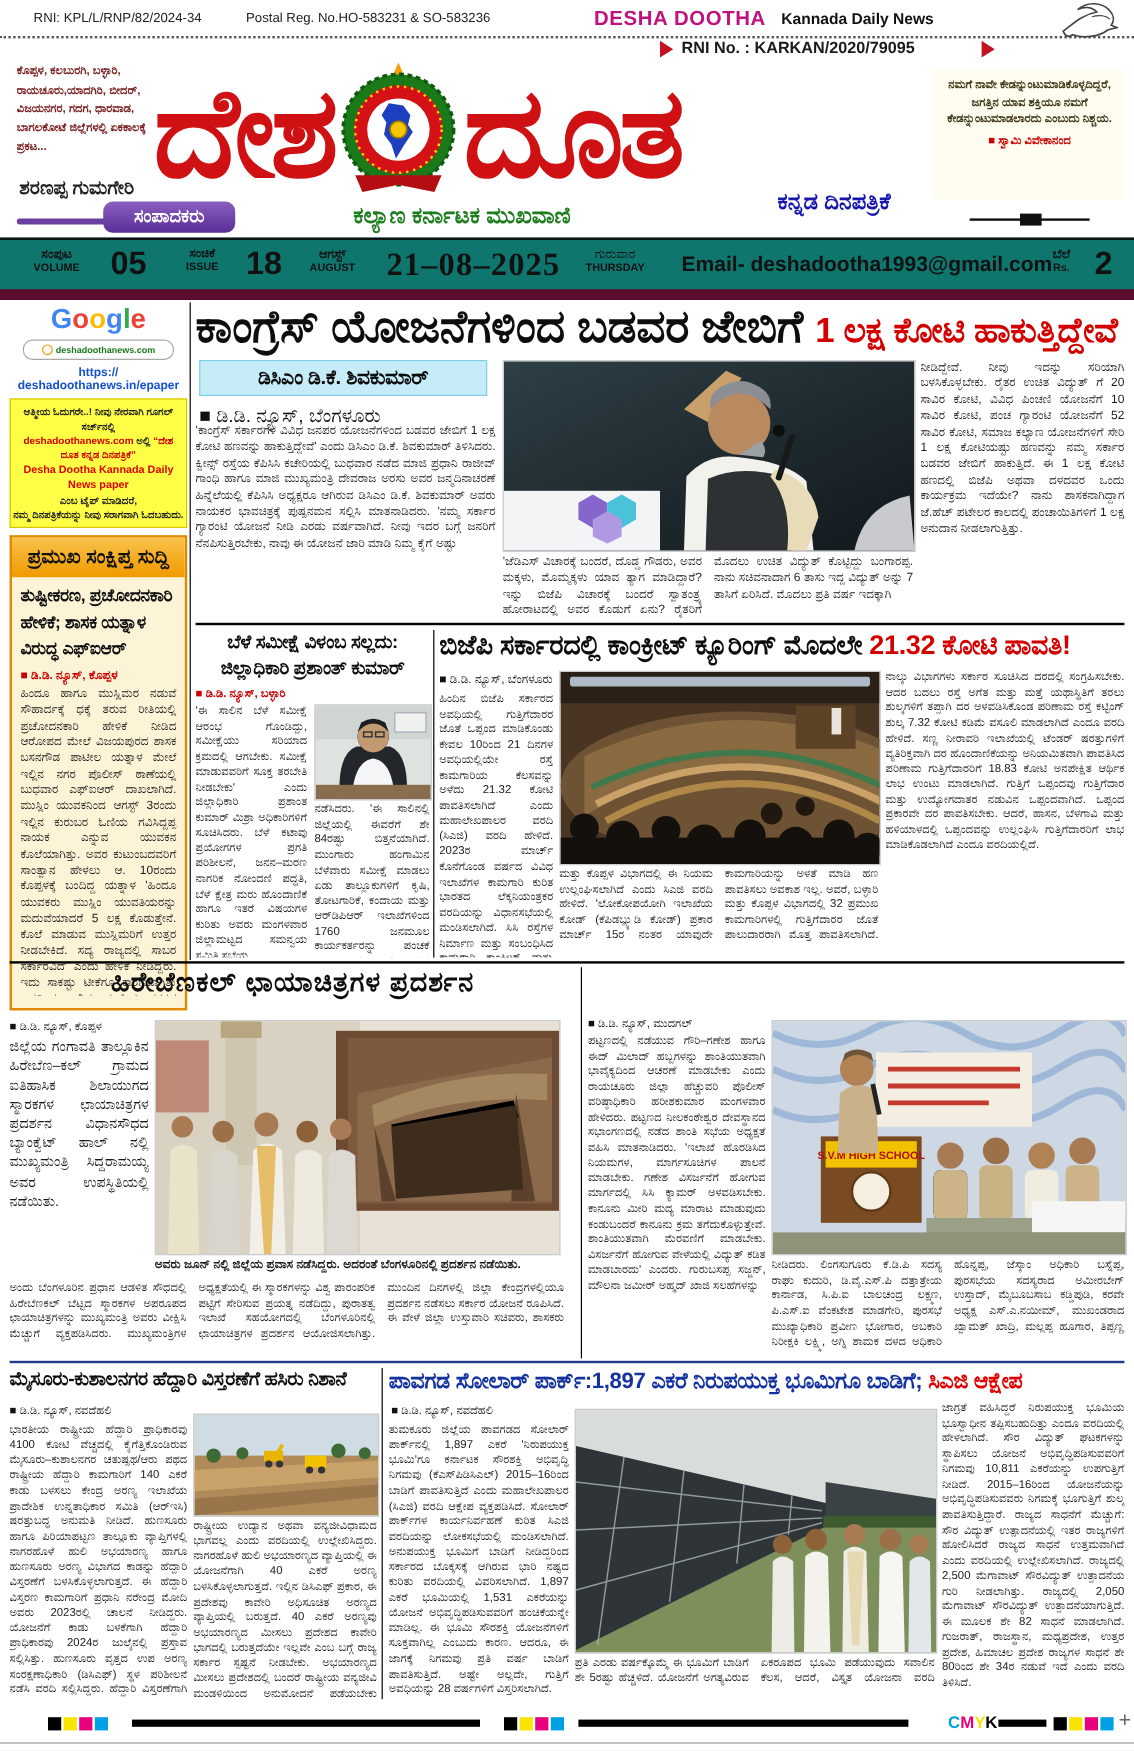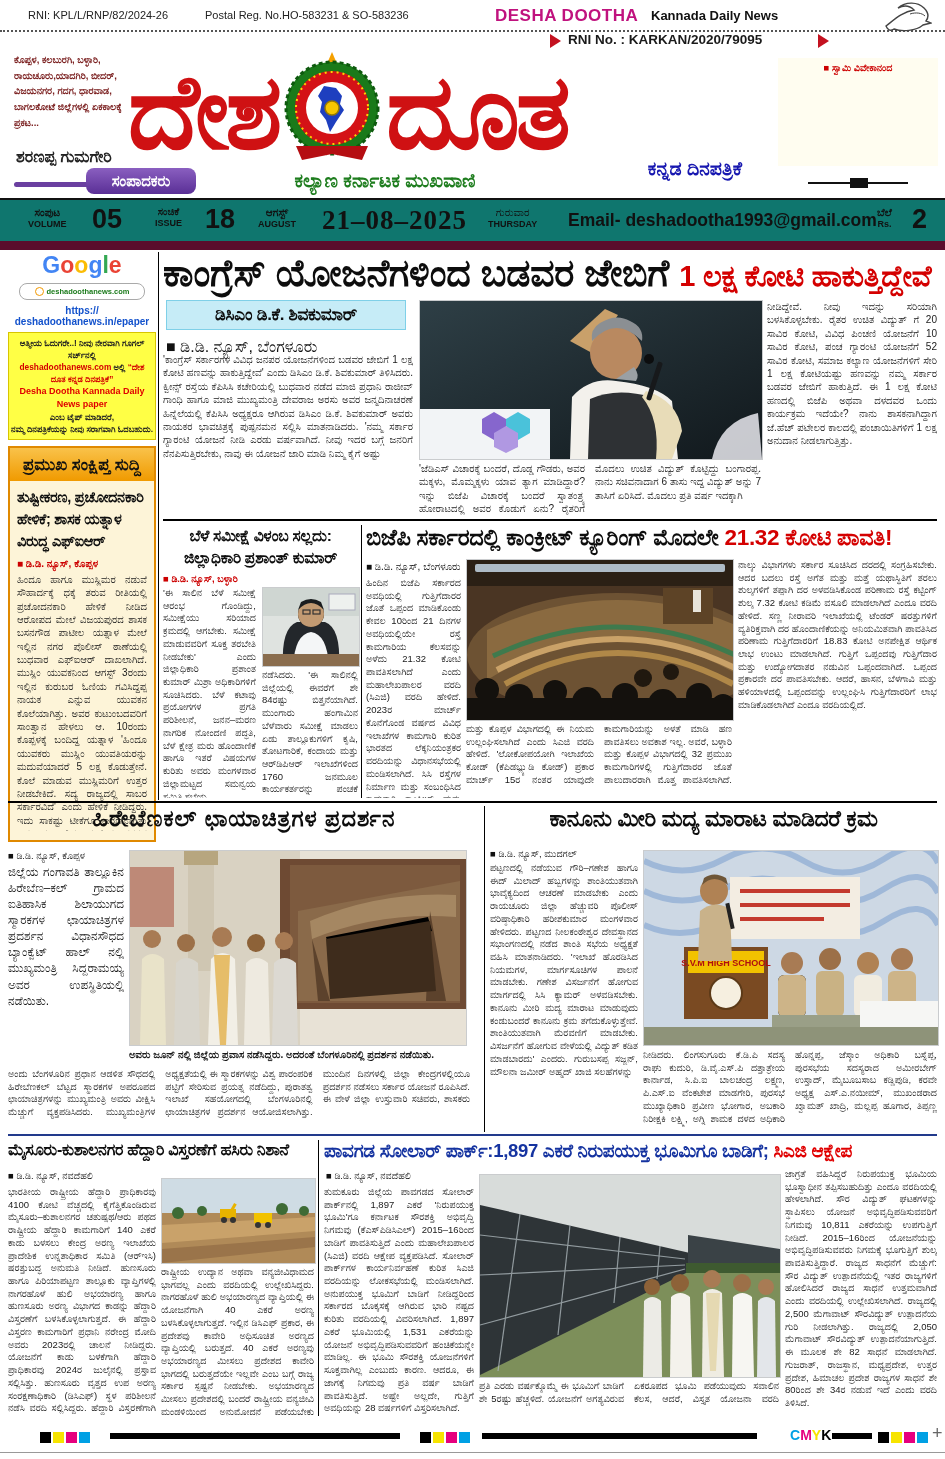--- a/index.html
+++ b/index.html
@@ -16,21 +16,21 @@
   .col3{column-count:3;column-gap:10px;}
   .sq{width:11px;height:11px;display:inline-block;margin-right:2px;}
   .photo{overflow:hidden;border:1px solid #caccce;background:#ddd;}
 </style>
 </head>
 <body>
 
 <div id="page">
 
   <div class="s" style="left:0;top:0;width:945px;height:30px;border-bottom:2px dotted #555;">
-    <span class="s" style="left:28px;top:9px;font-size:11px;color:#222;">RNI: KPL/L/RNP/82/2024-26</span>
+    <span class="s" style="left:28px;top:9px;font-size:11px;color:#222;">RNI: KPL/L/RNP/82/2024-34</span>
     <span class="s" style="left:205px;top:9px;font-size:11px;color:#222;">Postal Reg. No.HO-583231 &amp; SO-583236</span>
     <span class="s" style="left:492px;top:6px;font-size:17px;font-weight:bold;color:#c0127e;letter-spacing:0.5px;background:#fff;padding:0 3px;">DESHA DOOTHA</span>
     <span class="s" style="left:648px;top:8px;font-size:13px;font-weight:bold;color:#111;background:#fff;padding:0 3px;">Kannada Daily News</span>
     <span class="s" style="left:880px;top:0px;">
       <svg width="52" height="34" viewBox="0 0 52 34">
           <path d="M6 26 C14 20 22 12 34 10 C30 6 24 5 18 8 C26 1 38 2 44 8 C48 12 49 17 46 21 L51 23 L43 25 C36 31 22 32 14 29 C11 31 8 31 6 26 Z" fill="#fff" stroke="#444" stroke-width="1.4"></path>
           <path d="M30 14 C36 12 42 13 45 16" fill="none" stroke="#444" stroke-width="1"></path>
         </svg>
     </span>
   </div>
@@ -64,20 +64,21 @@
           <rect x="26" y="98" width="52" height="8" fill="none"></rect>
         </svg>
       </span>
       <span style="font-size:104px;font-weight:bold;color:#cf1113;line-height:1;letter-spacing:-4px;">ದೂತ</span>
     </div>
 
     <div class="s" style="left:220px;top:140px;width:330px;text-align:center;font-size:19px;font-weight:bold;color:#1e7d1e;">ಕಲ್ಯಾಣ ಕರ್ನಾಟಕ ಮುಖವಾಣಿ</div>
     <div class="s" style="left:590px;top:128px;width:210px;text-align:center;font-size:19px;font-weight:bold;color:#1717b0;">ಕನ್ನಡ ದಿನಪತ್ರಿಕೆ</div>
 
     <div class="s" style="left:778px;top:28px;width:160px;height:108px;background:#fffdf0;text-align:center;">
+      <div style="font-size:9.5px;font-weight:b老old;font-weight:bold;color:#3d3414;line-height:1.55;padding-top:6px;">ನಮಗೆ ನಾವೇ ಕೇಡನ್ನುಂಟುಮಾಡಿಕೊಳ್ಳದಿದ್ದರೆ, ಜಗತ್ತಿನ ಯಾವ ಶಕ್ತಿಯೂ ನಮಗೆ ಕೇಡನ್ನುಂಟುಮಾಡಲಾರದು ಎಂಬುದು ನಿಶ್ಚಯ.</div>
       <div style="font-size:9.5px;font-weight:bold;color:#cc0000;margin-top:4px;">■ ಸ್ವಾಮಿ ವಿವೇಕಾನಂದ</div>
     </div>
     <div class="s" style="left:808px;top:148px;width:100px;height:10px;">
       <div style="position:absolute;left:0;top:4px;width:100px;height:2px;background:#111;"></div>
       <div style="position:absolute;left:42px;top:0;width:18px;height:10px;background:#111;"></div>
     </div>
   </div>
 
   <div class="s" style="left:0;top:198px;width:945px;height:42px;background:#0f766e;border-top:2px solid #111;border-bottom:1px solid #111;">
     <div class="s" style="left:28px;top:6px;text-align:center;">
@@ -283,21 +284,20 @@
             <path d="M142 194 L144 112 Q154 102 166 112 L168 194 Z" fill="#dcd9d2"></path>
         </g>
       </svg>
     </div>
     <div class="s body-txt" style="left:121px;top:242px;width:336px;height:15px;font-weight:bold;">ಅವರು ಜೂನ್ ನಲ್ಲಿ ಜಿಲ್ಲೆಯ ಪ್ರವಾಸ ನಡೆಸಿದ್ದರು. ಅದರಂತೆ ಬೆಂಗಳೂರಿನಲ್ಲಿ ಪ್ರದರ್ಶನ ನಡೆಯಿತು.</div>
     <div class="s body-txt col3" style="left:0;top:262px;width:462px;height:60px;font-size:9.5px;">ಅಂದು ಬೆಂಗಳೂರಿನ ಪ್ರಧಾನ ಆಡಳಿತ ಸೌಧದಲ್ಲಿ ಹಿರೇಬೆಣಕಲ್ ಬೆಟ್ಟದ ಸ್ಮಾರಕಗಳ ಅಪರೂಪದ ಛಾಯಾಚಿತ್ರಗಳನ್ನು ಮುಖ್ಯಮಂತ್ರಿ ಅವರು ವೀಕ್ಷಿಸಿ ಮೆಚ್ಚುಗೆ ವ್ಯಕ್ತಪಡಿಸಿದರು. ಮುಖ್ಯಮಂತ್ರಿಗಳ ಅಧ್ಯಕ್ಷತೆಯಲ್ಲಿ ಈ ಸ್ಮಾರಕಗಳನ್ನು ವಿಶ್ವ ಪಾರಂಪರಿಕ ಪಟ್ಟಿಗೆ ಸೇರಿಸುವ ಪ್ರಯತ್ನ ನಡೆದಿದ್ದು, ಪುರಾತತ್ವ ಇಲಾಖೆ ಸಹಯೋಗದಲ್ಲಿ ಬೆಂಗಳೂರಿನಲ್ಲಿ ಛಾಯಾಚಿತ್ರಗಳ ಪ್ರದರ್ಶನ ಆಯೋಜಿಸಲಾಗಿತ್ತು. ಮುಂದಿನ ದಿನಗಳಲ್ಲಿ ಜಿಲ್ಲಾ ಕೇಂದ್ರಗಳಲ್ಲಿಯೂ ಪ್ರದರ್ಶನ ನಡೆಸಲು ಸರ್ಕಾರ ಯೋಜನೆ ರೂಪಿಸಿದೆ. ಈ ವೇಳೆ ಜಿಲ್ಲಾ ಉಸ್ತುವಾರಿ ಸಚಿವರು, ಶಾಸಕರು ಹಾಗೂ ಪ್ರವಾಸೋದ್ಯಮ ಇಲಾಖೆ ಅಧಿಕಾರಿಗಳು ಇದ್ದರು.</div>
   </div>
   <div class="s vrule" style="left:484px;top:806px;height:326px;"></div>
 
   <div class="s" style="left:490px;top:806px;width:447px;height:325px;">
-    <div class="kn-head" style="font-size:22px;text-align:center;">ಕಾನೂನು ಮೀರಿ ಮದ್ಯ ಮಾರಾಟ ಮಾಡಿದರೆ ಕ್ರಮ</div>
     <div class="s" style="left:0;top:42px;font-size:9.5px;">■ ಡಿ.ಡಿ. ನ್ಯೂಸ್, ಮುದಗಲ್</div>
     <div class="s body-txt" style="left:0;top:56px;width:148px;height:268px;font-size:9.5px;">ಪಟ್ಟಣದಲ್ಲಿ ನಡೆಯುವ ಗೌರಿ–ಗಣೇಶ ಹಾಗೂ ಈದ್ ಮಿಲಾದ್ ಹಬ್ಬಗಳನ್ನು ಶಾಂತಿಯುತವಾಗಿ ಭಾವೈಕ್ಯದಿಂದ ಆಚರಣೆ ಮಾಡಬೇಕು ಎಂದು ರಾಯಚೂರು ಜಿಲ್ಲಾ ಹೆಚ್ಚುವರಿ ಪೊಲೀಸ್ ವರಿಷ್ಠಾಧಿಕಾರಿ ಹರೀಶಕುಮಾರ ಮಂಗಳವಾರ ಹೇಳಿದರು. ಪಟ್ಟಣದ ನೀಲಕಂಠೇಶ್ವರ ದೇವಸ್ಥಾನದ ಸಭಾಂಗಣದಲ್ಲಿ ನಡೆದ ಶಾಂತಿ ಸಭೆಯ ಅಧ್ಯಕ್ಷತೆ ವಹಿಸಿ ಮಾತನಾಡಿದರು. 'ಇಲಾಖೆ ಹೊರಡಿಸಿದ ನಿಯಮಗಳ, ಮಾರ್ಗಸೂಚಿಗಳ ಪಾಲನೆ ಮಾಡಬೇಕು. ಗಣೇಶ ವಿಸರ್ಜನೆಗೆ ಹೋಗುವ ಮಾರ್ಗದಲ್ಲಿ ಸಿಸಿ ಕ್ಯಾಮರ್ ಅಳವಡಿಸಬೇಕು. ಕಾನೂನು ಮೀರಿ ಮದ್ಯ ಮಾರಾಟ ಮಾಡುವುದು ಕಂಡುಬಂದರೆ ಕಾನೂನು ಕ್ರಮ ತಗೆದುಕೊಳ್ಳುತ್ತೇವೆ. ಶಾಂತಿಯುತವಾಗಿ ಮೆರವಣಿಗೆ ಮಾಡಬೇಕು. ವಿಸರ್ಜನೆಗೆ ಹೋಗುವ ವೇಳೆಯಲ್ಲಿ ವಿದ್ಯುತ್ ಕಡಿತ ಮಾಡಬಾರದು' ಎಂದರು. ಗುರುಬಸಪ್ಪ ಸಜ್ಜನ್, ಮೌಲನಾ ಜಮೀರ್ ಅಹ್ಮದ್ ಖಾಜಿ ಸಲಹೆಗಳನ್ನು</div>
     <div class="s photo" style="left:153px;top:44px;width:294px;height:194px;">
       <svg width="294" height="194" viewBox="0 0 294 194">
         <rect width="294" height="194" fill="#cdd8e4"></rect>
         <g stroke="#9fb8d8" stroke-width="6">
             <path d="M0 10 Q40 30 80 8 T160 10 T240 8 T294 12" fill="none"></path>
             <path d="M0 40 Q40 60 80 38 T160 40 T240 38 T294 42" fill="none"></path>
             <path d="M0 74 Q40 92 80 70 T160 72 T240 70 T294 74" fill="none"></path>
           </g>

